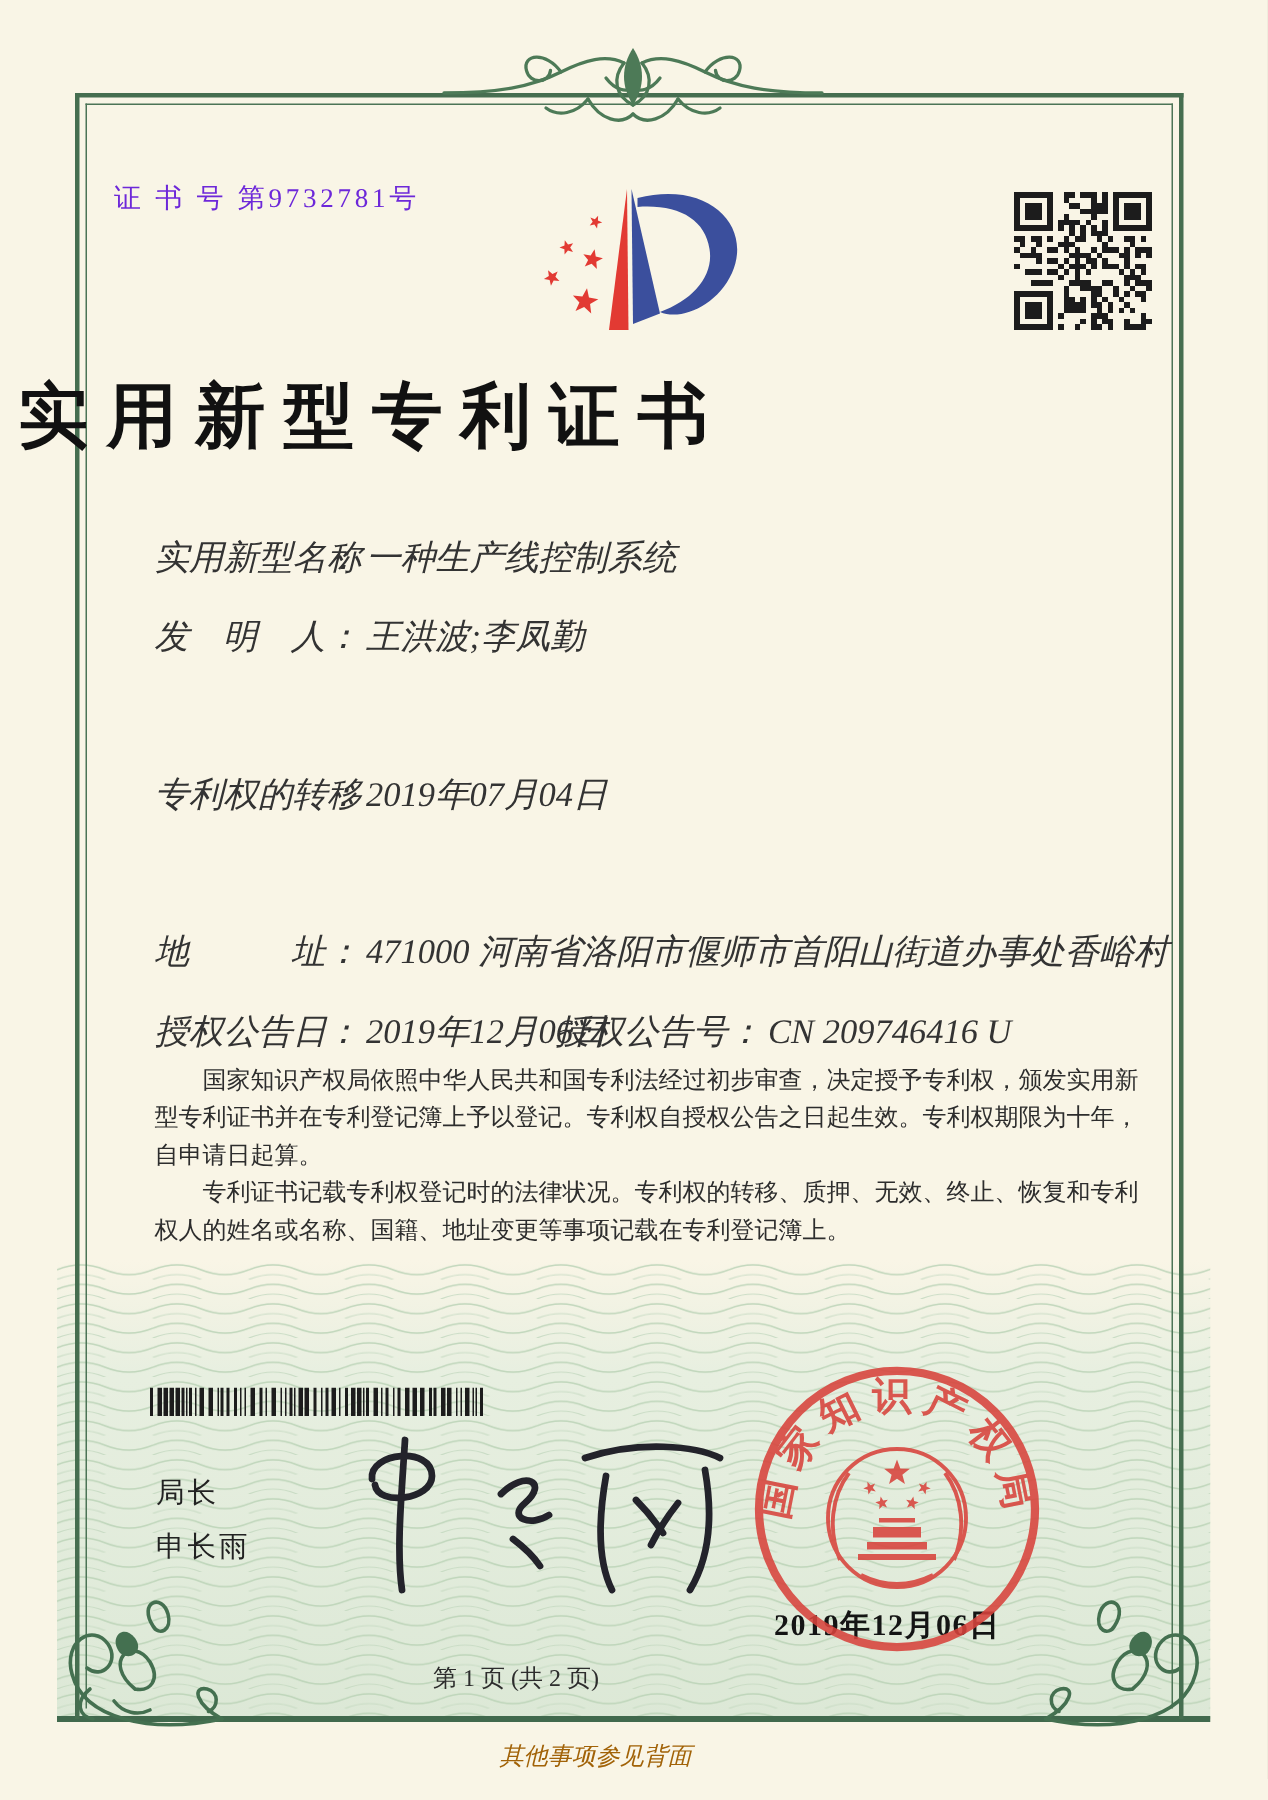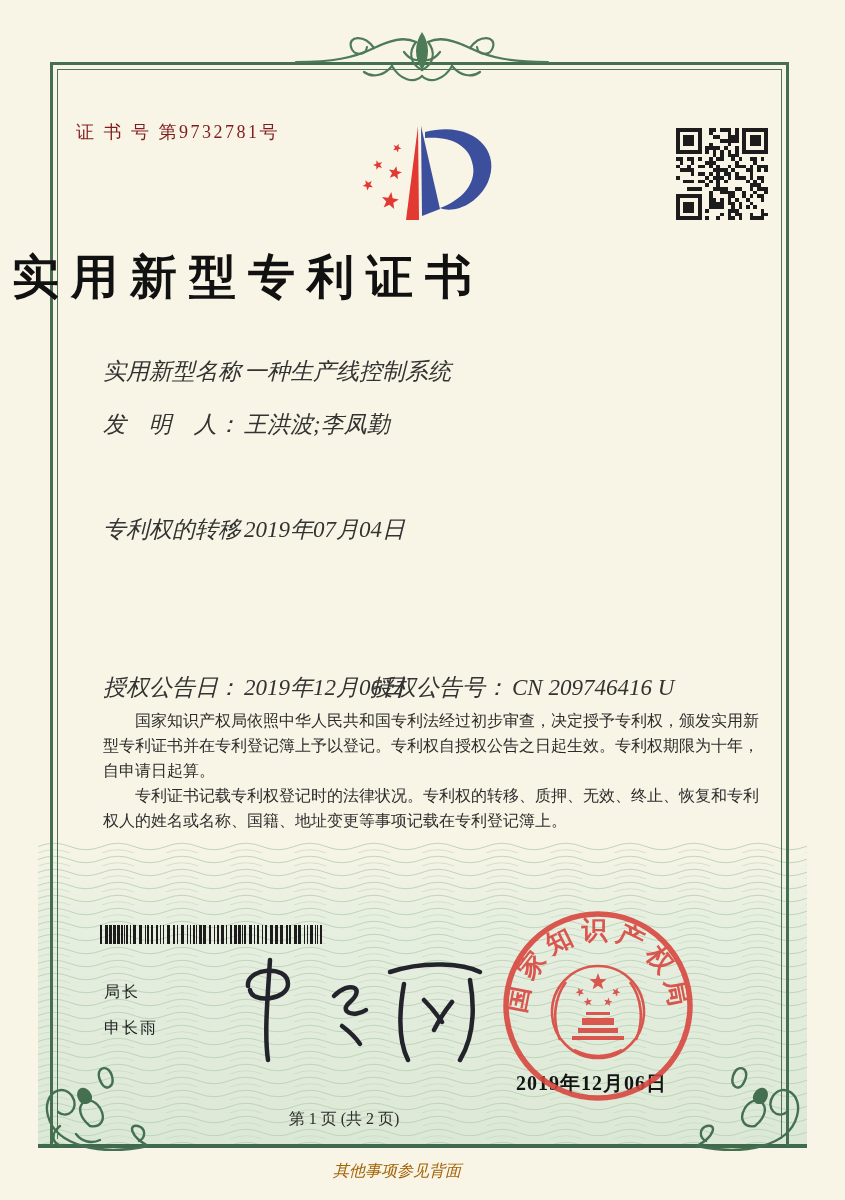--- a/index.html
+++ b/index.html
@@ -20,21 +20,21 @@
     position:absolute;left:57px;top:69px;width:725px;height:1070px;
     border:1px solid #4c7456;border-bottom:none;box-sizing:border-box;z-index:2;
   }
   
   .band{position:absolute;left:38px;top:840px;width:769px;height:308px;z-index:1;}
   .flourish{position:absolute;z-index:3;}
   .ornament-top{position:absolute;left:292px;top:26px;width:260px;height:80px;z-index:3;}
   
   .cert-no{
     position:absolute;left:76px;top:120px;font-size:18px;letter-spacing:2.5px;
-    color:#7f1d1d;z-index:4;
+    color:#6d28d9;z-index:4;
   }
   .logo{position:absolute;left:352px;top:116px;width:150px;height:114px;z-index:4;}
   .qr{position:absolute;left:676px;top:128px;width:92px;height:92px;z-index:4;}
   
   .title{
     position:absolute;left:0;top:246px;width:845px;
     font-size:47px;font-weight:bold;letter-spacing:12px;color:#111;z-index:4;
     text-indent:12px;
   }
   
@@ -44,22 +44,22 @@
   .colon{display:inline-block;margin-right:4px;}
   .r1{top:356px}.r2{top:409px}.r3{top:461px}.r4{top:514px}
   .r5{top:566px}.r6{top:619px}.r7{top:672px}
   .grant{position:absolute;left:267px;top:0;}
   
   .para{position:absolute;left:103px;width:656px;font-size:16px;line-height:25px;
         text-align:justify;text-indent:2em;color:#2d2d2d;z-index:4;}
   .p1{top:708px}.p2{top:783px}
   
   .barcode{position:absolute;left:100px;top:925px;width:222px;height:19px;z-index:4;}
-  .officer-title{position:absolute;left:104px;top:982px;font-size:16px;color:#222;z-index:4;letter-spacing:2px;}
-  .officer-name{position:absolute;left:104px;top:1018px;font-size:16px;color:#222;z-index:4;letter-spacing:2px;}
+  .officer-title{position:absolute;left:104px;top:982px;font-size:19px;color:#222;z-index:4;letter-spacing:2px;}
+  .officer-name{position:absolute;left:104px;top:1018px;font-size:19px;color:#222;z-index:4;letter-spacing:2px;}
   .signature{position:absolute;left:218px;top:938px;width:270px;height:135px;z-index:5;}
   .seal{position:absolute;left:500px;top:908px;width:196px;height:196px;z-index:6;opacity:.88;}
   .seal-date{position:absolute;left:516px;top:1070px;width:170px;font-size:20px;
              font-weight:bold;color:#141414;letter-spacing:1px;z-index:5;}
   .page-num{position:absolute;left:0;top:1109px;width:688px;text-align:center;
             font-size:16px;color:#2d2d2d;z-index:4;}
   .back-note{position:absolute;left:0;top:1161px;width:794px;text-align:center;
              font-size:16px;color:#a16207;z-index:4;font-style:italic;}
 </style>
 </head>
@@ -442,20 +442,23 @@
 
   <div class="row r1">
     <span class="flabel">实用新型名称</span><span class="colon">：</span><span>一种生产线控制系统</span>
   </div>
   <div class="row r2">
     <span class="flabel">发明人</span><span class="colon">：</span><span>王洪波;李凤勤</span>
   </div>
   <div class="row r4">
     <span class="flabel">专利权的转移</span><span class="colon">：</span><span>2019年07月04日</span>
   </div>
+  <div class="row r6">
+    <span class="flabel">地址</span><span class="colon">：</span><span>471000 河南省洛阳市偃师市首阳山街道办事处香峪村</span>
+  </div>
   <div class="row r7">
     <span class="flabel">授权公告日</span><span class="colon">：</span><span>2019年12月06日</span>
     <span class="grant">
       <span>授权公告号</span><span class="colon">：</span><span>CN 209746416 U</span>
     </span>
   </div>
 
   <div class="para p2">专利证书记载专利权登记时的法律状况。专利权的转移、质押、无效、终止、恢复和专利权人的姓名或名称、国籍、地址变更等事项记载在专利登记簿上。</div>
   <div class="para p1">国家知识产权局依照中华人民共和国专利法经过初步审查，决定授予专利权，颁发实用新型专利证书并在专利登记簿上予以登记。专利权自授权公告之日起生效。专利权期限为十年，自申请日起算。</div>
 

